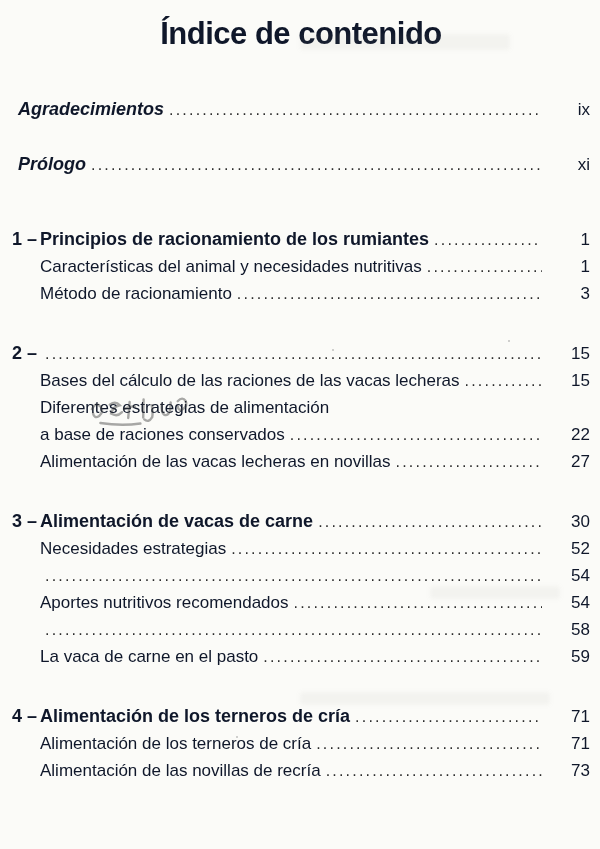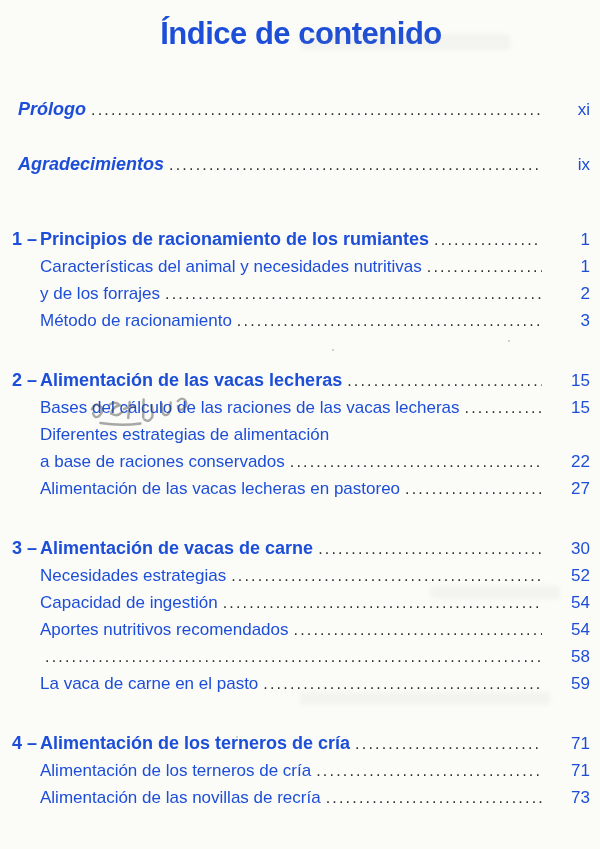--- a/index.html
+++ b/index.html
@@ -2,21 +2,21 @@
 <html><head>
 <meta charset="utf-8">
 <style>
   html, body { margin: 0; padding: 0; background: #e8e8e6; }
   .page {
     position: relative;
     width: 600px;
     height: 849px;
     margin: 0 auto;
     background: #fbfbf8;
-    color: #1d4ed8;
+    color: #0f172a;
     font-family: "Liberation Sans", sans-serif;
     overflow: hidden;
     box-sizing: border-box;
     padding: 12px 10px 0 12px;
   }
   .doc-title {
     margin: 0;
     padding-top: 2px;
     text-align: center;
     font-size: 31px;
@@ -87,95 +87,88 @@
 </style>
 </head>
 <body>
 
 <div class="page">
 
   <h1 class="doc-title">Índice de contenido</h1>
 
   <div class="front-matter" id="front-matter">
       <div class="toc-row front-row">
+        <span class="label">Agradecimientos</span>
+        <span class="leader"></span>
+        <span class="pagenum">ix</span>
+      </div>
+      <div class="toc-row front-row">
         <span class="label">Prólogo</span>
         <span class="leader"></span>
         <span class="pagenum">xi</span>
       </div>
-      <div class="toc-row front-row">
-        <span class="label">Agradecimientos</span>
-        <span class="leader"></span>
-        <span class="pagenum">ix</span>
-      </div>
     </div>
 
   <div class="chapters" id="chapters">
       <div class="chapter">
         <div class="toc-row chapter-heading">
           <span class="chnum">1 –</span>
           <span class="label">Principios de racionamiento de los rumiantes</span>
           <span class="leader"></span>
           <span class="pagenum">1</span>
         </div>
         <div class="toc-row sub-row">
           <span class="label">Características del animal y necesidades nutritivas</span>
           <span class="leader"></span>
           <span class="pagenum">1</span>
         </div>
         <div class="toc-row sub-row">
-          <span class="label">y de los forrajes</span>
-          <span class="leader"></span>
-          <span class="pagenum">2</span>
-        </div>
-        <div class="toc-row sub-row">
           <span class="label">Método de racionamiento</span>
           <span class="leader"></span>
           <span class="pagenum">3</span>
         </div>
       </div>
       <div class="chapter">
         <div class="toc-row chapter-heading">
           <span class="chnum">2 –</span>
-          <span class="label">Alimentación de las vacas lecheras</span>
           <span class="leader"></span>
           <span class="pagenum">15</span>
         </div>
         <div class="toc-row sub-row">
           <span class="label">Bases del cálculo de las raciones de las vacas lecheras</span>
           <span class="leader"></span>
           <span class="pagenum">15</span>
         </div>
         <div class="toc-row sub-row no-page">
           <span class="label">Diferentes estrategias de alimentación</span>
         </div>
         <div class="toc-row sub-row">
           <span class="label">a base de raciones conservados</span>
           <span class="leader"></span>
           <span class="pagenum">22</span>
         </div>
         <div class="toc-row sub-row">
-          <span class="label">Alimentación de las vacas lecheras en pastoreo</span>
+          <span class="label">Alimentación de las vacas lecheras en novillas</span>
           <span class="leader"></span>
           <span class="pagenum">27</span>
         </div>
       </div>
       <div class="chapter">
         <div class="toc-row chapter-heading">
           <span class="chnum">3 –</span>
           <span class="label">Alimentación de vacas de carne</span>
           <span class="leader"></span>
           <span class="pagenum">30</span>
         </div>
         <div class="toc-row sub-row">
           <span class="label">Necesidades estrategias</span>
           <span class="leader"></span>
           <span class="pagenum">52</span>
         </div>
         <div class="toc-row sub-row">
-          <span class="label">Capacidad de ingestión</span>
           <span class="leader"></span>
           <span class="pagenum">54</span>
         </div>
         <div class="toc-row sub-row">
           <span class="label">Aportes nutritivos recomendados</span>
           <span class="leader"></span>
           <span class="pagenum">54</span>
         </div>
         <div class="toc-row sub-row">
           <span class="leader"></span>

